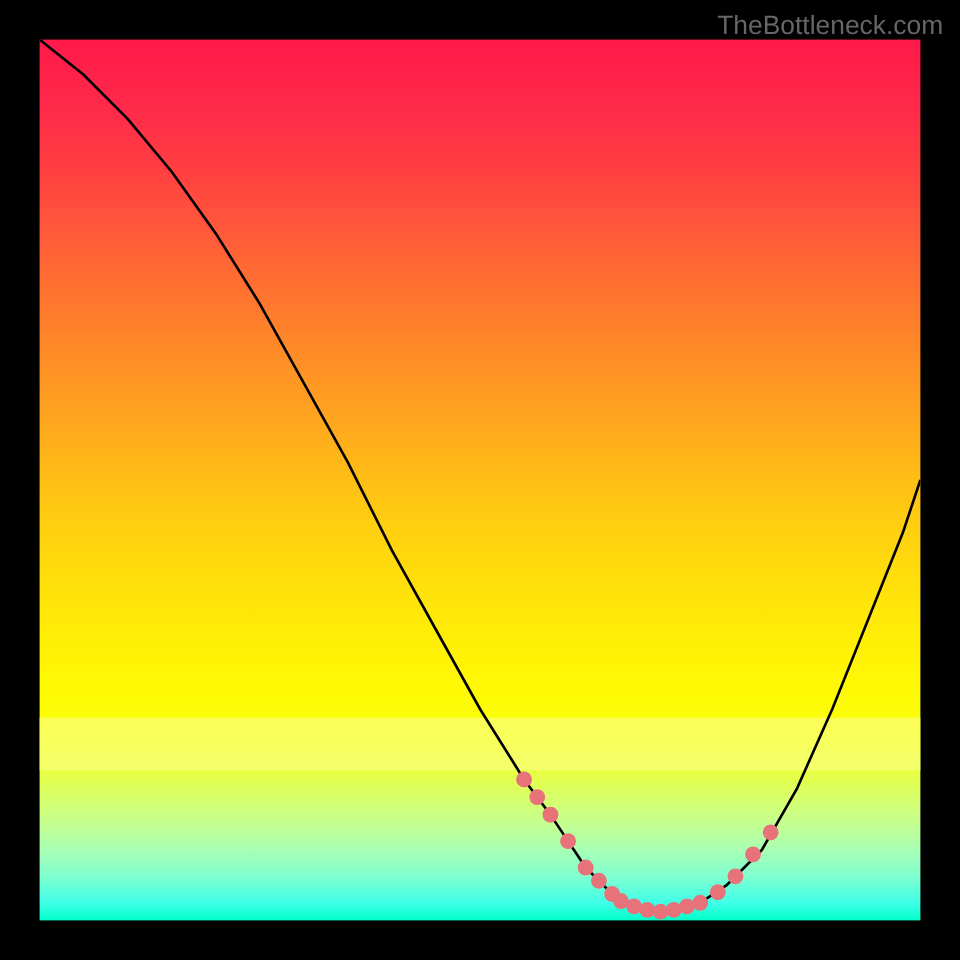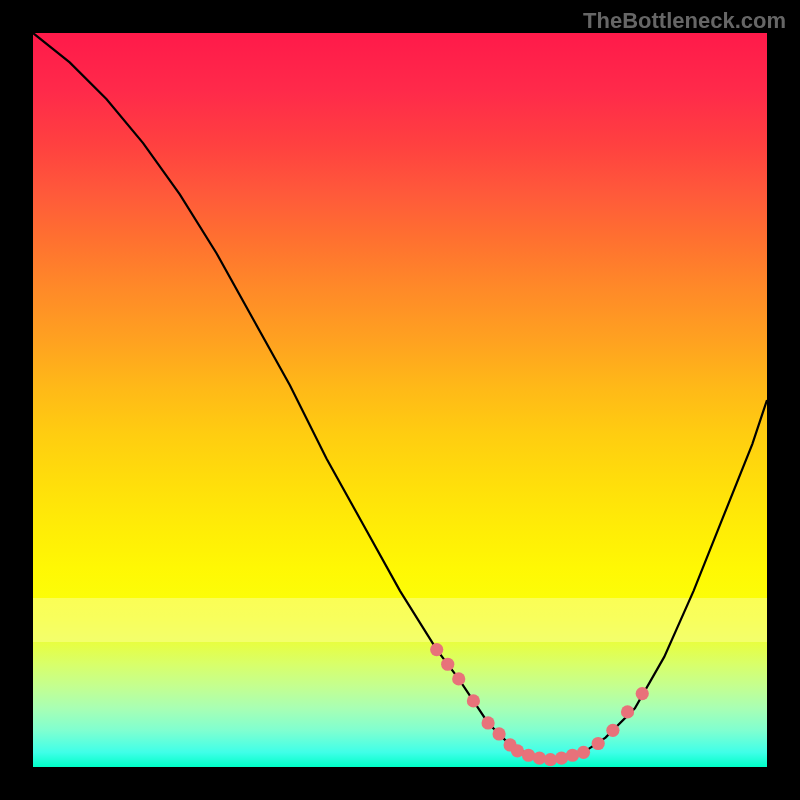--- a/index.html
+++ b/index.html
@@ -11,21 +11,21 @@
     position: relative;
     overflow: hidden;
     font-family: Arial, sans-serif;
   }
   .watermark {
     position: absolute;
     top: 8px;
     right: 14px;
     color: #666;
     font-size: 22px;
-    font-weight: 700;
+    font-weight: 400;
     z-index: 10;
   }
   .plot {
     position: absolute;
     top: 33px;
     left: 33px;
     width: 734px;
     height: 734px;
     background: linear-gradient(to bottom,
       #ff1a4a 0%,

